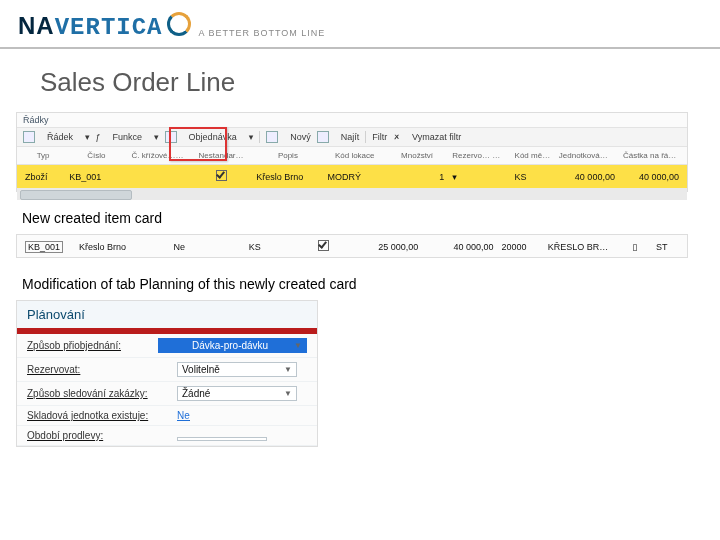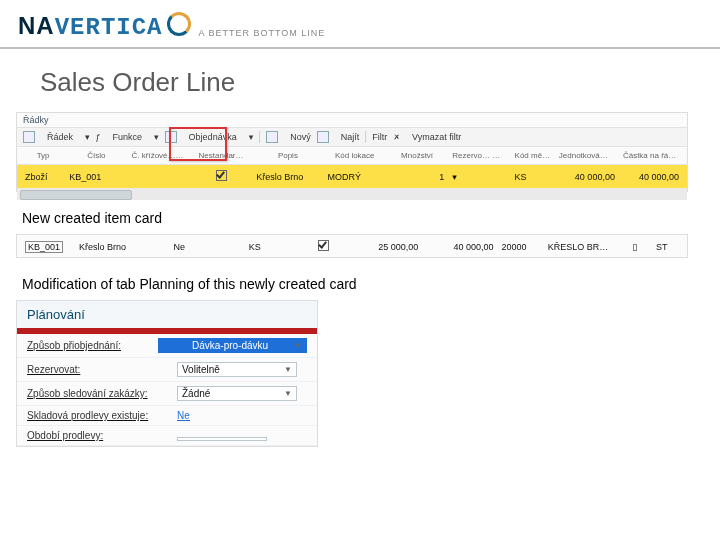--- a/index.html
+++ b/index.html
@@ -162,21 +162,21 @@
 
   <div class="formrow">
     <div class="lbl">Způsob sledování zakázky:</div>
     <div class="val"><span class="select">
           <span>Žádné</span>
           <span class="caret">▼</span>
         </span></div>
   </div>
 
   <div class="formrow">
-    <div class="lbl">Skladová prodlevy existuje:</div>
+    <div class="lbl">Skladová jednotka existuje:</div>
     <div class="val"><span class="rolink">Ne</span></div>
   </div>
 
   <div class="formrow">
     <div class="lbl">Období prodlevy:</div>
     <div class="val"><span class="select" style="min-width:80px">
           <span></span>
         </span></div>
   </div>
 </div>

